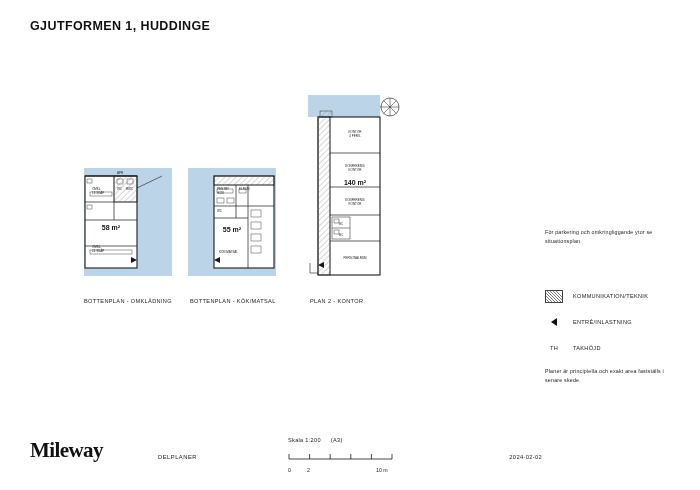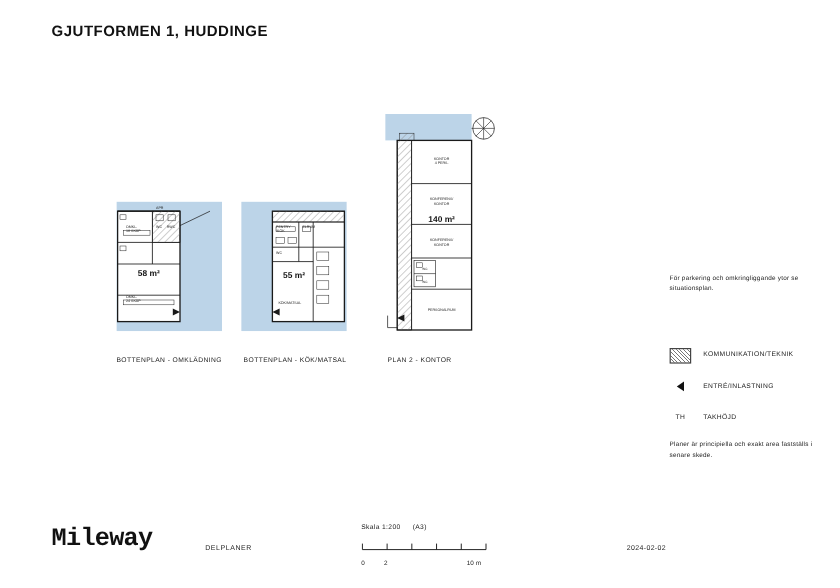--- a/index.html
+++ b/index.html
@@ -10,21 +10,21 @@
     width: 700px;
     height: 490px;
     background: #ffffff;
     font-family: "Liberation Sans", sans-serif;
     color: #1a1a1a;
     overflow: hidden;
     position: relative;
   }
   .page {
     position: absolute;
-    left: 13px; top: 0;
+    left: 0; top: 0;
     width: 570px; height: 490px;
   }
   .title {
     position: absolute;
     left: 30px; top: 19px;
     font-size: 12.5px;
     font-weight: bold;
     letter-spacing: 0.4px;
     color: #111;
   }
@@ -100,21 +100,21 @@
   .note-principal { left: 545px; top: 367px; width: 130px; }
 
   
   .logo {
     position: absolute;
     left: 30px; top: 438px;
     font-size: 21px;
     font-weight: bold;
     letter-spacing: -0.6px;
     color: #111;
-    font-family: Liberation Mono, monospace;
+    font-family: Liberation Serif, serif;
   }
   .delplaner {
     position: absolute;
     left: 158px; top: 454px;
     font-size: 5.8px;
     letter-spacing: 0.5px;
     color: #222;
   }
   .scale-block {
     position: absolute;

